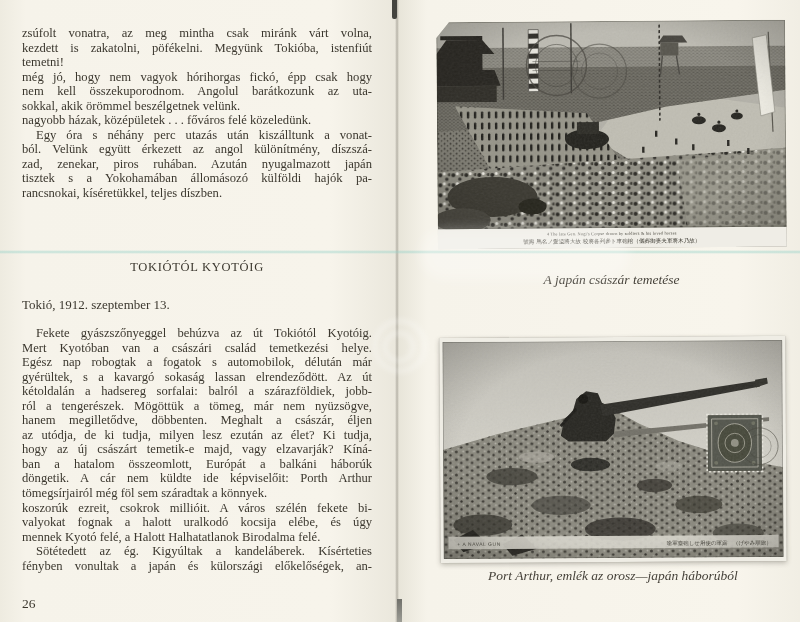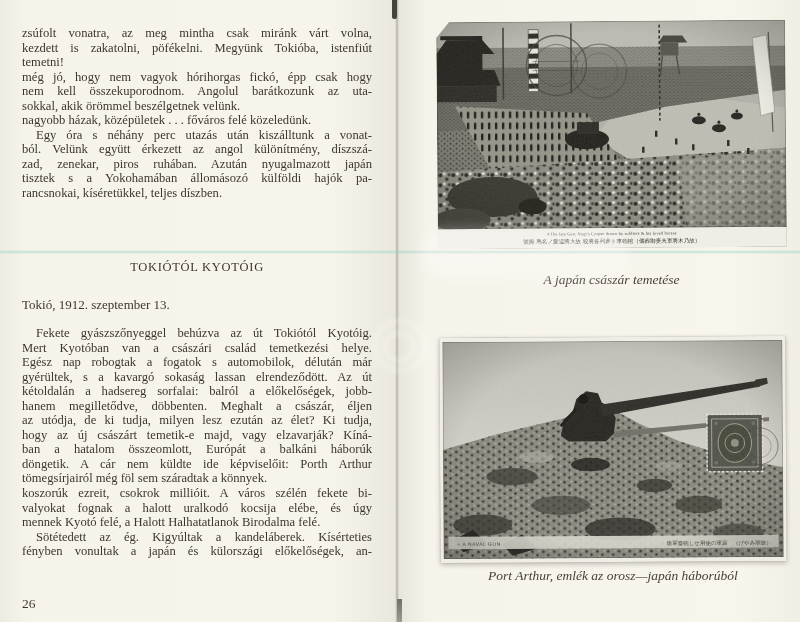--- a/index.html
+++ b/index.html
@@ -112,21 +112,22 @@
         <div class="tline nojust">rancsnokai, kíséretükkel, teljes díszben.</div>
       </div>
     <div class="heading">TOKIÓTÓL KYOTÓIG</div>
     <div class="dateline">Tokió, 1912. szeptember 13.</div>
     <div class="tcol" id="block2">
 
     <div class="tline ind">Fekete gyászszőnyeggel behúzva az út Tokiótól Kyotóig.</div>
         <div class="tline">Mert Kyotóban van a császári család temetkezési helye.</div>
         <div class="tline">Egész nap robogtak a fogatok s automobilok, délután már</div>
         <div class="tline">gyérültek, s a kavargó sokaság lassan elrendeződött. Az út</div>
-        <div class="tline">kétoldalán a hadsereg sorfalai: balról a előkelőségek, jobb-</div>
+        <div class="tline">kétoldalán a hadsereg sorfalai: balról a szárazföldiek, jobb-</div>
+        <div class="tline">ról a tengerészek. Mögöttük a tömeg, már nem nyüzsögve,</div>
         <div class="tline">hanem megilletődve, döbbenten. Meghalt a császár, éljen</div>
         <div class="tline">az utódja, de ki tudja, milyen lesz ezután az élet? Ki tudja,</div>
         <div class="tline">hogy az új császárt temetik-e majd, vagy elzavarják? Kíná-</div>
         <div class="tline">ban a hatalom összeomlott, Európát a balkáni háborúk</div>
         <div class="tline">döngetik. A cár nem küldte ide képviselőit: Porth Arthur</div>
         <div class="tline nojust">tömegsírjairól még föl sem száradtak a könnyek.</div>
         <div class="tline">koszorúk ezreit, csokrok millióit. A város szélén fekete bi-</div>
         <div class="tline">valyokat fognak a halott uralkodó kocsija elébe, és úgy</div>
         <div class="tline nojust">mennek Kyotó felé, a Halott Halhatatlanok Birodalma felé.</div>
         <div class="tline ind">Sötétedett az ég. Kigyúltak a kandeláberek. Kísérteties</div>

